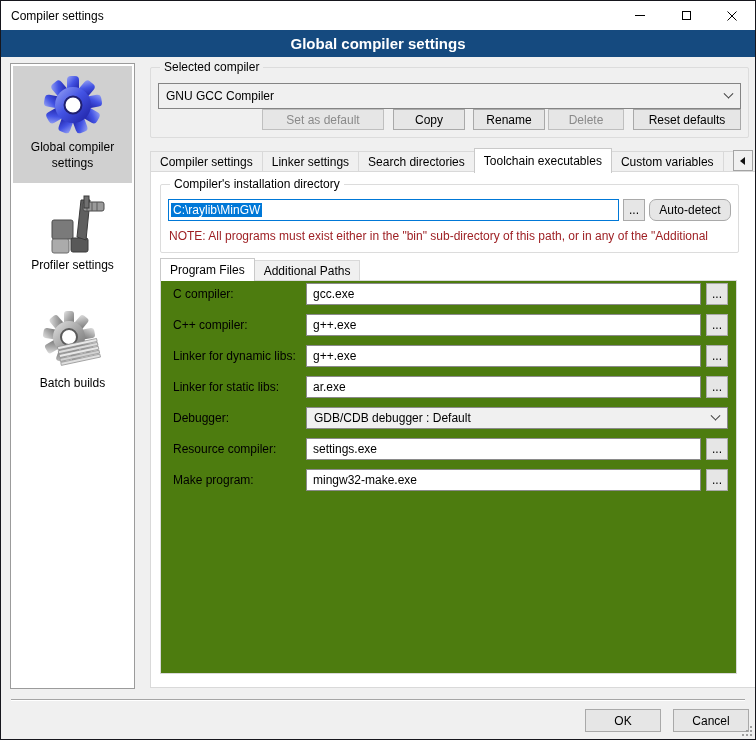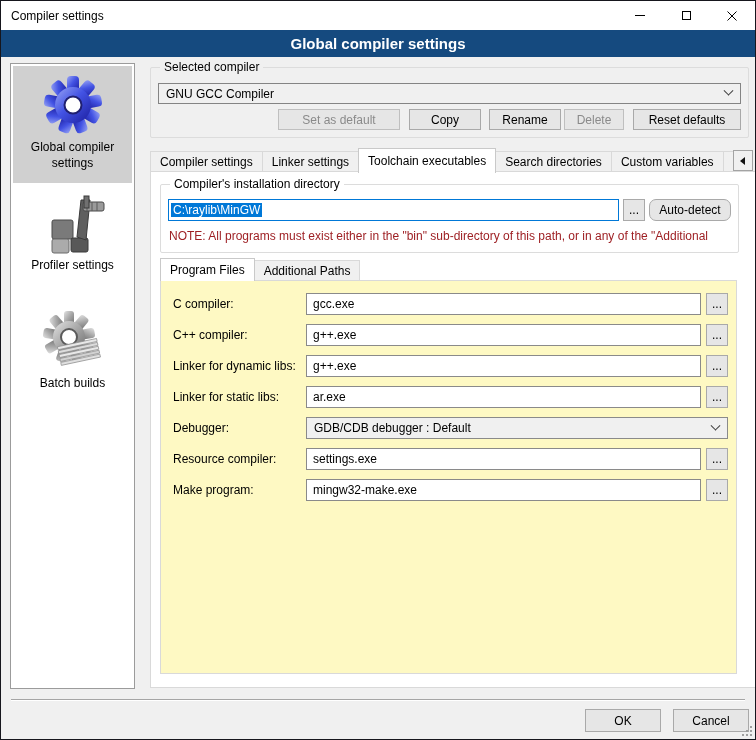--- a/index.html
+++ b/index.html
@@ -27,31 +27,31 @@
 
   
   .groupbox { border:1px solid #dcdcdc; border-radius:2px; }
   .gb-label { position:absolute; top:-8px; left:9px; padding:0 4px; }
 
   .group1 { position:absolute; left:149px; top:66px; width:599px; height:71px; }
   .group1 .gb-label { background:#f0f0f0; }
 
   
   .combo { background:#f0f0f0; border:1px solid #848484; display:flex; align-items:center; padding:0 8px 0 7px; }
-  .combo-top { position:absolute; left:7px; right:7px; top:15px; height:21px; }
+  .combo-top { position:absolute; left:7px; right:7px; top:15px; height:26px; }
   .chev { margin-left:auto; width:7px; height:7px; border-right:1px solid #3c3c3c; border-bottom:1px solid #3c3c3c; transform:rotate(45deg) translate(-2px,-2px); }
 
   
   .btn { background:#e6e6e6; border:1px solid #a9a9a9; display:flex; align-items:center; justify-content:center; height:21px; cursor:default; }
   .btn.disabled { color:#8a8a8a; border-color:#bfbfbf; }
   .btnrow { position:absolute; right:7px; top:41px; display:flex; }
   .w-setdef { width:122px; margin-right:9px; }
   .w-copy { width:72px; margin-right:8px; }
   .w-rename { width:72px; margin-right:3px; }
-  .w-delete { width:60px; margin-right:9px; }
+  .w-delete { width:76px; margin-right:9px; }
   .w-reset { width:108px; }
 
   
   .tabbar { position:absolute; left:149px; top:148px; width:595px; height:23px; display:flex; align-items:flex-end; }
   .tab { height:21px; padding:0 9px; background:#f0f0f0; border:1px solid #d9d9d9; border-bottom:none; display:flex; align-items:center; margin-right:-1px; white-space:nowrap; }
   .tab.active { background:#fff; height:25px; margin-bottom:-1px; position:relative; z-index:3; border-color:#c9c9c9; }
   .tab.clipped { width:29px; overflow:hidden; padding-right:0; }
   .tab-arrows { margin-left:auto; display:flex; gap:2px; margin-bottom:1px; }
   .arrow-btn { width:20px; height:21px; background:#f0f0f0; border:1px solid #a3a3a3; display:flex; align-items:center; justify-content:center; }
   .tri-l { width:0; height:0; border-top:4px solid transparent; border-bottom:4px solid transparent; border-right:5px solid #111; }
@@ -65,21 +65,21 @@
   .textbox.focused { border-color:#0078d7; flex:1; padding:0 2px; }
   .sel-text { background:#0078d7; color:#fff; padding:0 2px; }
   .browse-btn { width:22px; margin-left:4px; height:22px; }
   .autodetect-btn { width:82px; margin-left:4px; height:22px;border-radius:7px; }
   .note { position:absolute; left:8px; right:2px; top:44px; color:#9e2024; white-space:nowrap; overflow:hidden; }
 
   
   .subtabs { position:absolute; left:9px; top:86px; height:22px; display:flex; align-items:flex-end; }
   .subtab { height:20px; padding:0 9px; background:#f0f0f0; border:1px solid #d9d9d9; border-bottom:none; display:flex; align-items:center; margin-right:-1px; }
   .subtab.active { background:#fff; height:23px; margin-bottom:-1px; position:relative; z-index:3; border-color:#c9c9c9; }
-  .subpage { position:absolute; left:9px; top:108px; width:577px; height:394px; background:#fef9c3; border:1px solid #d9d9d9; padding-top:12px; }
+  .subpage { position:absolute; left:9px; top:108px; width:577px; height:394px; background:#4d7c0f; border:1px solid #d9d9d9; padding-top:2px; }
   .frow { display:flex; align-items:center; height:22px; margin:0 8px 9px 12px; }
   .flabel { width:133px; flex-shrink:0; }
   .frow .textbox { flex:1; }
   .frow .combo { flex:1; height:22px; border-color:#8a8a8a; }
   .dots { width:22px; height:22px; margin-left:5px; flex-shrink:0; }
 
   
   .divider { position:absolute; left:10px; right:10px; top:698px; height:2px; border-top:1px solid #a5a5a5; border-bottom:1px solid #fff; }
   .ok-btn { position:absolute; left:584px; top:708px; width:76px; height:23px; }
   .cancel-btn { position:absolute; left:672px; top:708px; width:76px; height:23px; }
@@ -196,22 +196,22 @@
       <div class="btn w-copy">Copy</div>
       <div class="btn w-rename">Rename</div>
       <div class="btn disabled w-delete">Delete</div>
       <div class="btn w-reset">Reset defaults</div>
     </div>
   </div>
 
   <div class="tabbar">
     <div class="tab">Compiler settings</div>
     <div class="tab">Linker settings</div>
+    <div class="tab">Search directories</div>
     <div class="tab active">Toolchain executables</div>
-    <div class="tab">Search directories</div>
     <div class="tab">Custom variables</div>
     <div class="tab clipped">Build</div>
     <div class="tab-arrows">
       <div class="arrow-btn">
           <span class="tri-l"></span>
         </div>
       <div class="arrow-btn"></div>
     </div>
   </div>
 

